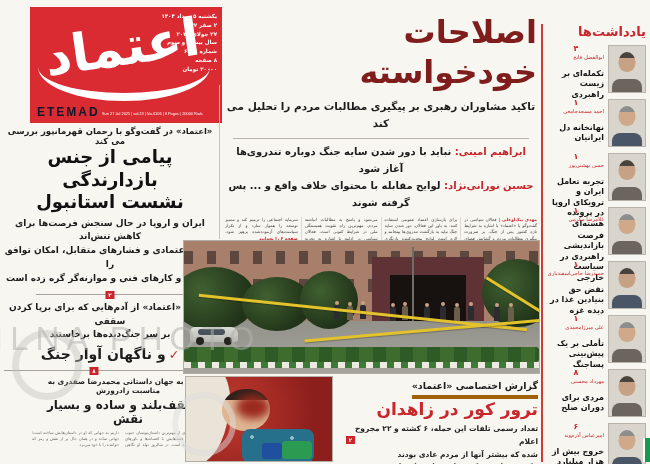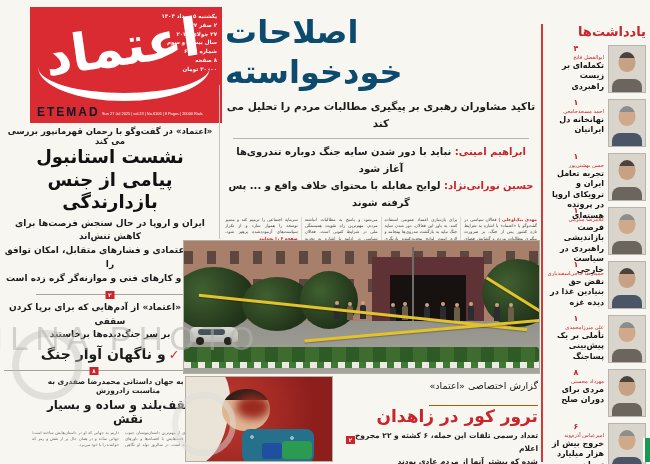--- a/index.html
+++ b/index.html
@@ -19,21 +19,21 @@
   .mh-en{position:absolute;left:7px;bottom:4px;z-index:3;color:#0f172a;font-weight:bold;
          font-size:12px;letter-spacing:2px;}
   .mh-eninfo{position:absolute;left:72px;bottom:7px;z-index:3;color:#fff;font-size:3.9px;white-space:nowrap;}
 
   
   .vrule-gray{position:absolute;left:219px;top:85px;width:1px;height:154px;background:#c7c4bd;}
   .vrule-red{position:absolute;left:541px;top:24px;width:2px;height:438px;background:#d23b33;}
 
   
   .lead-col{position:absolute;left:225px;top:12px;width:312px;}
-  .lead-h{font-size:32px;line-height:1.25;text-align:left;font-weight:bold;color:#0c4a6e;}
+  .lead-h{font-size:32px;line-height:1.25;text-align:right;font-weight:bold;color:#7f1d1d;}
   .lead-sub{font-size:10.5px;font-weight:bold;text-align:center;line-height:1.6;margin-top:6px;}
   .lead-hr{border:0;border-top:1px solid #b9b6af;margin:6px 8px 4px;}
   .quote-line{font-size:10px;font-weight:bold;text-align:center;line-height:1.7;}
   .q-name{color:#c9252b;}
   .lead-body{margin-top:6px;height:66px;overflow:hidden;column-count:4;column-gap:7px;
              column-rule:1px solid #ddd9d2;font-size:4.3px;line-height:1.5;text-align:justify;
              color:#474540;direction:rtl;}
   .lead-body .byline{color:#c9252b;font-weight:bold;}
   .lead-body .continue{color:#c9252b;font-weight:bold;}
 
@@ -100,43 +100,43 @@
   .pb-wound{position:absolute;left:50px;top:18px;width:34px;height:24px;background:#9c2a1e;
             border-radius:50%;filter:blur(4px);}
   .pb-body{position:absolute;left:56px;top:52px;width:72px;height:34px;background:#27708c;border-radius:8px;
            background-image:radial-gradient(circle 2px at 10px 8px,rgba(255,255,255,.5) 0 2px,transparent 2px),
                             radial-gradient(circle 2px at 30px 16px,rgba(255,255,255,.5) 0 2px,transparent 2px),
                             radial-gradient(circle 2px at 50px 9px,rgba(255,255,255,.5) 0 2px,transparent 2px);}
   .pb-toy{position:absolute;left:96px;top:64px;width:30px;height:18px;background:#2c9b52;border-radius:4px;}
   .pb-blue{position:absolute;left:76px;top:66px;width:20px;height:16px;background:#1f4f9e;border-radius:3px;}
 
   .report{position:absolute;left:340px;top:374px;width:198px;direction:rtl;text-align:right;}
-  .rp-kicker{font-size:9.5px;font-weight:normal;border-bottom:1px solid #a16207;display:inline-block;
-             padding-bottom:14px;}
+  .rp-kicker{font-size:9.5px;font-weight:bold;border-bottom:4px solid #a16207;display:inline-block;
+             padding-bottom:4px;}
   .rp-h{font-size:17px;font-weight:bold;color:#c9252b;margin-top:0;}
   .rp-lines{font-size:7.5px;font-weight:bold;line-height:1.7;margin-top:4px;color:#232323;}
   .rp-mark{position:absolute;left:346px;top:436px;}
 
   
   .sidebar{position:absolute;left:548px;top:24px;width:98px;direction:rtl;}
   .sb-title{font-size:13px;font-weight:bold;color:#c9252b;text-align:right;margin-bottom:6px;}
   .si{display:flex;gap:4px;margin-bottom:5px;height:49px;direction:rtl;}
   .si-photo{width:36px;height:46px;background:#d9d5cd;border:1px solid #b8b4ac;position:relative;
             overflow:hidden;flex:none;}
   .si-photo::before{content:"";position:absolute;top:6px;left:50%;transform:translateX(-50%);
             width:17px;height:20px;border-radius:50% 50% 46% 46%;
             background:linear-gradient(#4a423c 0 30%,#c7a183 30%);}
   .si-photo::after{content:"";position:absolute;bottom:-2px;left:50%;transform:translateX(-50%);
             width:30px;height:15px;background:#6b655d;border-radius:8px 8px 0 0;}
   .si:nth-of-type(odd) .si-photo::before{background:linear-gradient(#8d8d8d 0 30%,#cfa98a 30%);}
   .si:nth-of-type(3n) .si-photo::after{background:#4a5668;}
   .si-text{flex:1;min-width:0;}
   .si-num{color:#c9252b;font-weight:bold;font-size:8px;text-align:center;line-height:1;}
   .si-author{color:#c9252b;font-size:5.3px;text-align:right;margin-top:1px;white-space:nowrap;overflow:hidden;}
-  .si-title{font-size:8px;font-weight:bold;line-height:1.3;text-align:right;color:#141414;margin-top:1px;}
+  .si-title{font-size:8px;font-weight:bold;line-height:1.3;text-align:right;color:#141414;margin-top:9px;}
   .color-bar{position:absolute;left:643px;top:438px;width:7px;height:24px;background:#149b4e;
              border-left:2px solid #fff;}
 </style>
 </head>
 <body>
 
 <div class="page">
 
   <div class="masthead">
     <div class="mh-swash"></div>
@@ -170,22 +170,22 @@
       <span class="q-name">حسین نورانی‌نژاد:</span><span> لوایح مقابله با محتوای خلاف واقع و ... پس گرفته شوند</span>
     </div>
     <div class="lead-body">
       <span class="byline">مهدی بیک‌اوغلی | </span><span>فعالان سیاسی در گفت‌وگو با «اعتماد» با اشاره به شرایط تازه کشور پس از جنگ، بر ضرورت پیگیری مطالبات مردم و گشایش فضای سیاسی تاکید کردند و گفتند دولت و نهادهای تصمیم‌گیر باید از این فرصت برای بازسازی اعتماد عمومی استفاده کنند. به باور این فعالان، دور شدن سایه جنگ نباید به بازگشت تندروی‌ها بینجامد و لازم است لوایح محدودکننده بازنگری شوند. آنان همچنین تاکید کردند که اصلاحات واقعی از درون جامعه آغاز می‌شود و پاسخ به مطالبات انباشته مردم، مهم‌ترین راه تقویت همبستگی ملی در شرایط کنونی است. فعالان سیاسی در ادامه با اشاره به تجربه ماه‌های گذشته یادآور شدند که گفت‌وگوی صادقانه با مردم و رسانه‌ها می‌تواند سرمایه اجتماعی را ترمیم کند و مسیر توسعه را هموار سازد و از تکرار سیاست‌های آزموده‌شده پرهیز شود.</span><span class="continue"> صفحه ۴ را بخوانید</span>
     </div>
   </div>
 
   <div class="left-col fa">
     <div class="lc-kicker">«اعتماد» در گفت‌وگو با رحمان قهرمانپور بررسی می کند</div>
     <div class="lc-h">
+      <div>پیامی از جنس بازدارندگی</div>
       <div>نشست استانبول</div>
-      <div>پیامی از جنس بازدارندگی</div>
     </div>
     <div class="lc-sub">
       <div>ایران و اروپا در حال سنجش فرصت‌ها برای کاهش تنش‌اند</div>
       <div>اما بی‌اعتمادی و فشارهای متقابل، امکان توافق را</div>
       <div>به ساز و کارهای فنی و موازنه‌گر گره زده است</div>
     </div>
     <div class="rule-marker">
       <span class="pmark">۲</span>
     </div>
     <div class="lc-kicker2">

